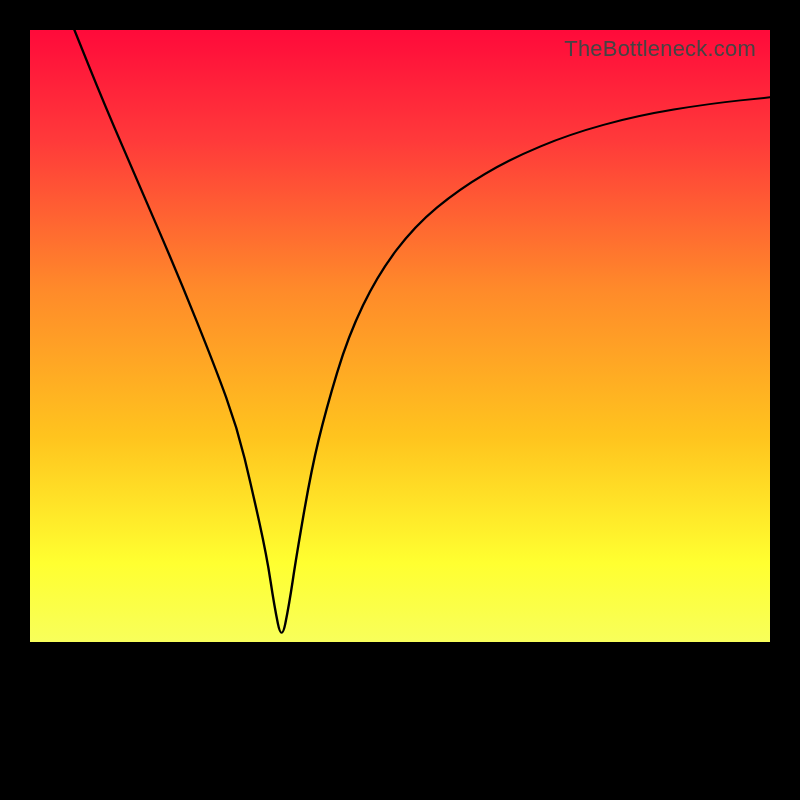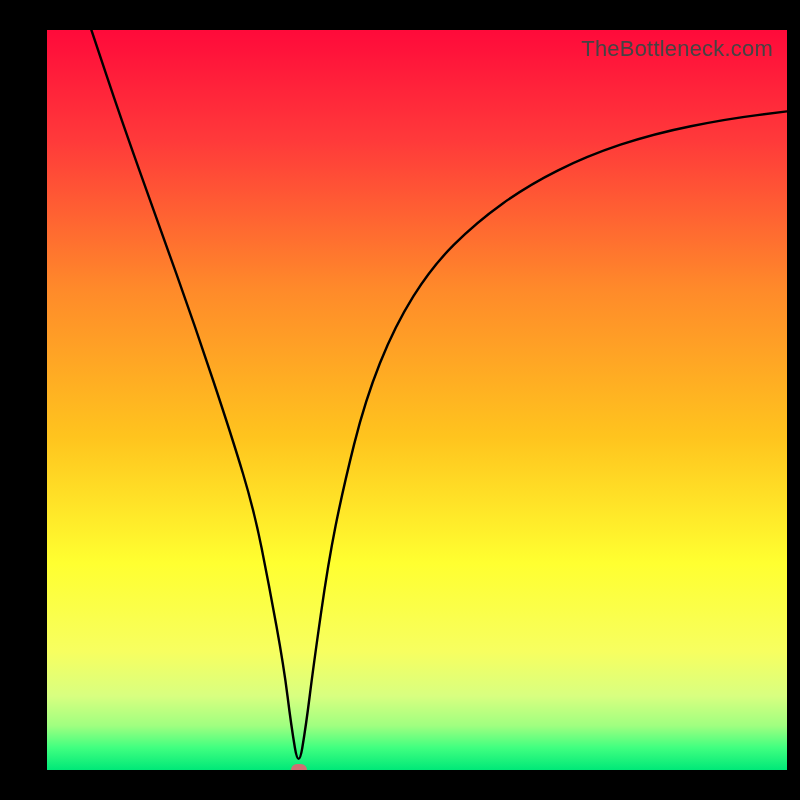--- a/index.html
+++ b/index.html
@@ -12,24 +12,24 @@
     background: #000;
   }
   .frame {
     position: relative;
     width: 800px;
     height: 800px;
     background: #000;
   }
   .plot-area {
     position: absolute;
-    left: 47px;
+    left: 30px;
     top: 30px;
     width: 740px;
-    height: 740px;
+    height: 612px;
     overflow: hidden;
   }
   .gradient-bg {
     position: absolute;
     inset: 0;
   }
   .watermark {
     position: absolute;
     top: 6px;
     right: 14px;

